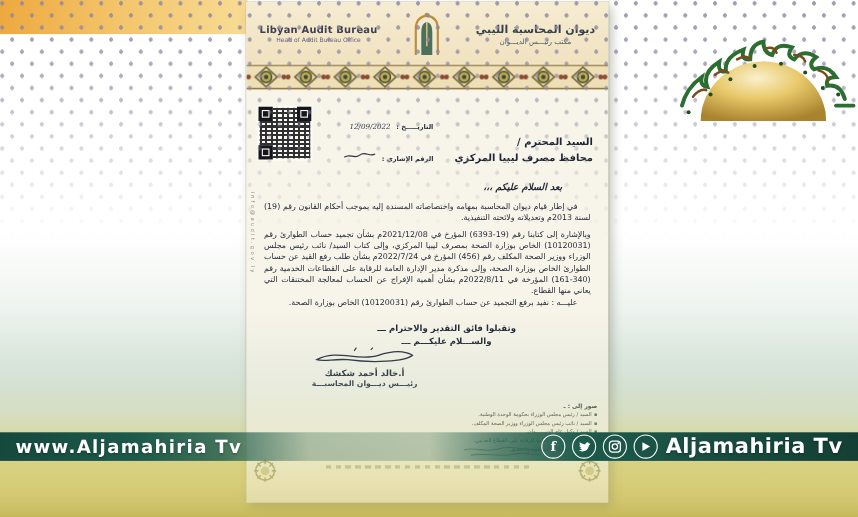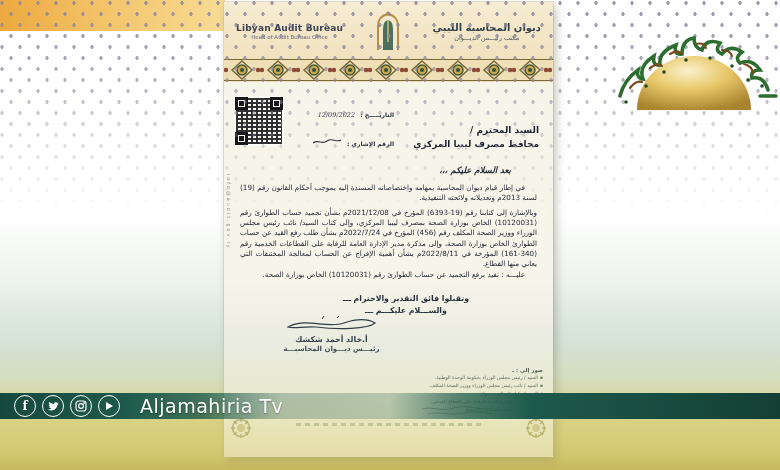--- a/index.html
+++ b/index.html
@@ -93,21 +93,21 @@
     display:flex;align-items:center;justify-content:space-between;padding:0 14px;
     background:linear-gradient(90deg,#16493d 0%,#1d5a4b 16%,rgba(29,90,75,.8) 26%,
       rgba(97,138,118,.45) 36%,rgba(110,148,128,.42) 50%,rgba(45,100,84,.75) 58%,
       #1d5a4b 68%,#143f35 100%);}
   .bar-left{font-size:16.5px;font-weight:bold;letter-spacing:1.2px;color:#fff;
     text-shadow:0 1px 2px rgba(0,0,0,.35);}
   .bar-right{display:flex;align-items:center;gap:6px;}
   .icon-circle{width:22px;height:22px;border:1.7px solid #fff;border-radius:50%;
     display:flex;align-items:center;justify-content:center;color:#fff;flex:0 0 auto;}
   .fb-glyph{font-family:"DejaVu Serif",serif;font-size:12px;font-weight:bold;line-height:1;}
-  .bar-right-text{font-size:19px;font-weight:normal;letter-spacing:.5px;color:#fff;margin-left:14px;
+  .bar-right-text{font-size:19px;font-weight:bold;letter-spacing:.5px;color:#fff;margin-left:1px;
     text-shadow:0 1px 2px rgba(0,0,0,.35);}
 </style>
 </head>
 <body>
 
 <div class="scene">
   <div class="bg-base"></div>
   <div class="amber-band"></div>
 
   <div class="document">
@@ -251,20 +251,21 @@
           <circle cx="100" cy="40" r="1.8"></circle>
         <circle cx="122" cy="48" r="1.8"></circle>
           <circle cx="138" cy="62" r="1.8"></circle>
         <circle cx="152" cy="68" r="1.8"></circle>
           <circle cx="16" cy="84" r="1.8"></circle>
       </g>
     </svg>
   </div>
 
   <div class="bottom-bar">
+    <div class="bar-left">www.Aljamahiria Tv</div>
     <div class="bar-right">
       <div class="icon-circle">
         <span class="fb-glyph">f</span>
       </div>
       <div class="icon-circle">
         <svg width="12" height="10" viewBox="0 0 12 10">
           <path d="M11.5 1.3 Q11 1.8 10.3 2 Q9.7.9 8.4 1.2 Q7.1 1.5 7.1 3 Q4.5 3 2 1.1 Q1.3 2.9 2.9 4 Q2.2 4 1.5 3.7 Q1.7 5.4 3.6 5.9 Q2.9 6.2 2 6 Q2.8 7.4 4.4 7.5 Q3 8.6.8 8.4 Q3 9.8 5.4 9.3 Q9.6 8.4 10.4 3.9 Q11.2 3.3 11.7 2.4 Q11 2.7 10.5 2.7 Q11.2 2.1 11.5 1.3Z" fill="#fff"></path>
         </svg>
       </div>
       <div class="icon-circle">

